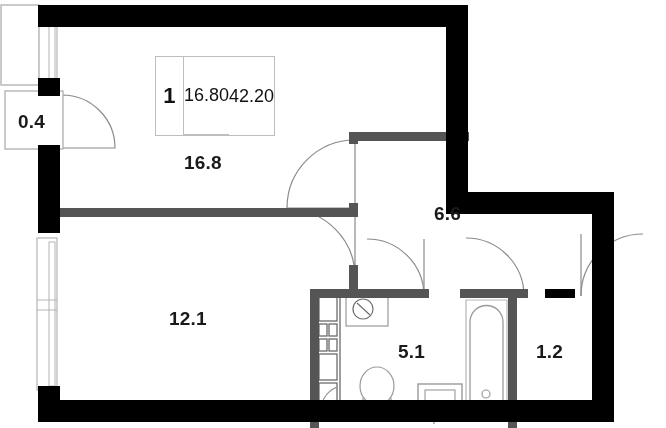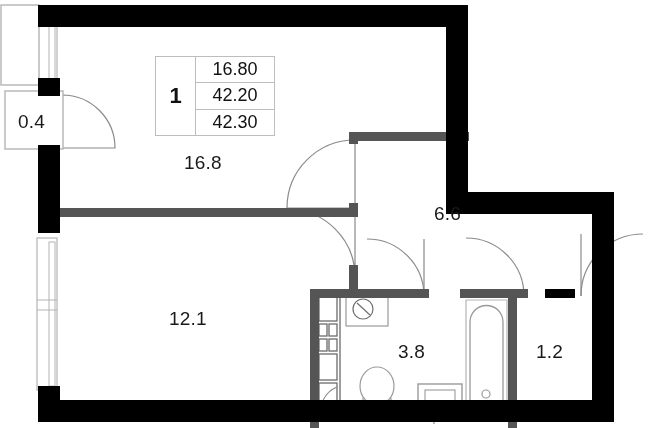--- a/index.html
+++ b/index.html
@@ -6,39 +6,40 @@
   body{font-family:"Liberation Sans", sans-serif;}
   #plan{position:relative;width:666px;height:428px;background:#ffffff;overflow:hidden;}
   #plan svg{display:block;}
   .area-label{
     position:absolute;
     font-family:"Liberation Sans", sans-serif;
     font-size:19px;
     color:#1a1a1a;
     white-space:nowrap;
     letter-spacing:0.2px;
+    font-weight:bold;
   }
   .info-box{
     position:absolute;
     left:155px;top:56px;
     width:120px;height:80px;
     border:1px solid #bdbdbd;
     background:#ffffff;
     display:flex;
     box-sizing:border-box;
   }
   .info-rooms{
     width:40px;
     display:flex;align-items:center;justify-content:center;
     font-size:22px;font-weight:bold;color:#111;
     border-right:1px solid #bdbdbd;
     box-sizing:border-box;
   }
   .info-areas{
-    flex:1;display:flex;flex-direction:column;
+    flex:1;display:flex;flex-direction:row;
   }
   .info-areas div{
     flex:1;
     display:flex;align-items:center;justify-content:center;
     font-size:18px;color:#111;
     border-bottom:1px solid #bdbdbd;
     box-sizing:border-box;
   }
   .info-areas div:last-child{border-bottom:none;}
 </style>
@@ -162,24 +163,23 @@
       <rect x="545" y="289" width="30" height="9" fill="#000000"></rect>
     </g>
 
   </svg>
 
   <div class="info-box">
     <div class="info-rooms">1</div>
     <div class="info-areas">
       <div>16.80</div>
       <div>42.20</div>
-      <div>42.30</div>
     </div>
   </div>
 
   <div class="area-label" style="left:184px;top:152px;">16.8</div>
   <div class="area-label" style="left:18px;top:111px;">0.4</div>
   <div class="area-label" style="left:402px;top:203px;margin-left:32px;">6.6</div>
   <div class="area-label" style="left:169px;top:308px;text-align:right;">12.1</div>
-  <div class="area-label" style="left:398px;top:341px;">3.8</div>
+  <div class="area-label" style="left:398px;top:341px;">5.1</div>
   <div class="area-label" style="left:536px;top:341px;">1.2</div>
 
 </div>
 
 </body></html>

